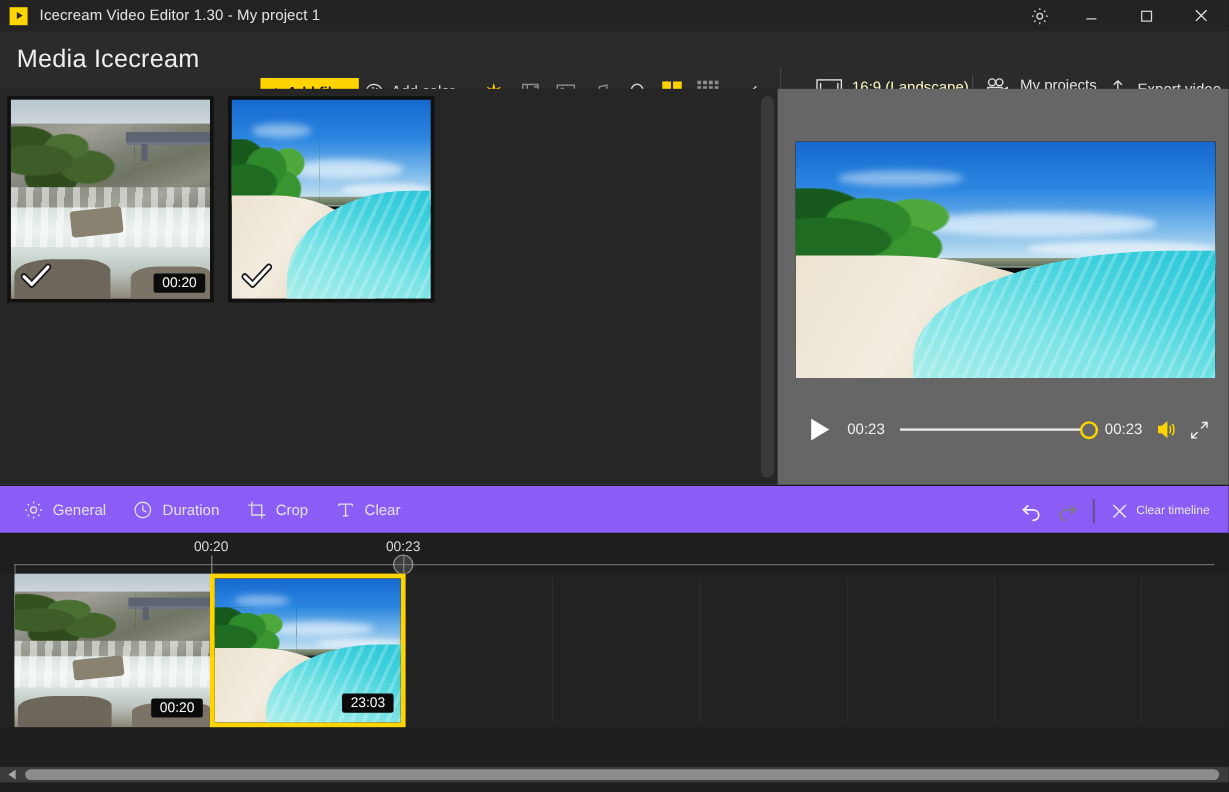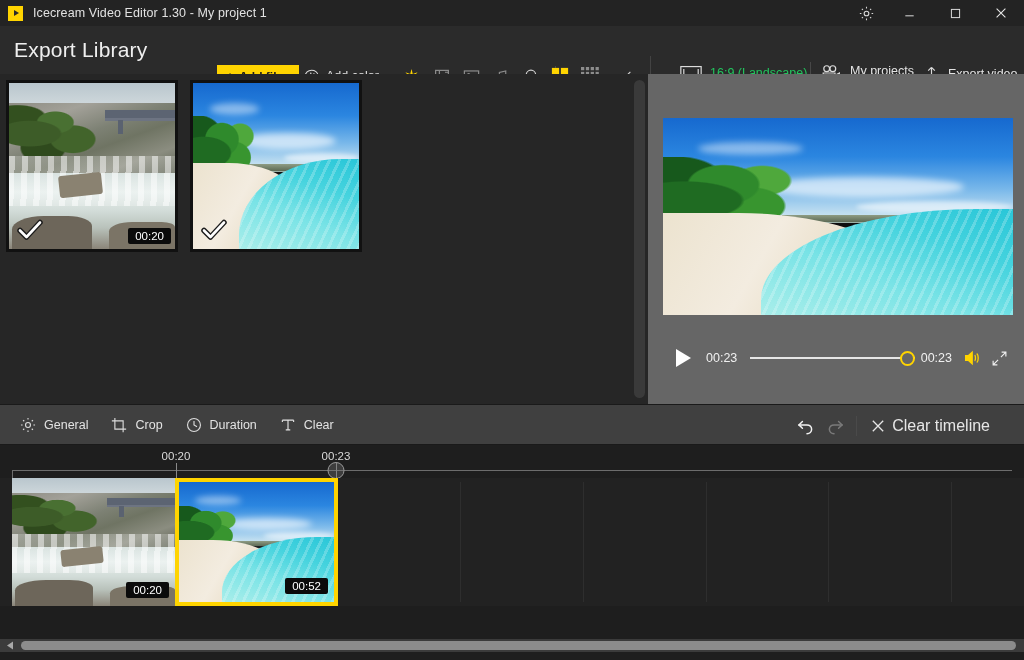--- a/index.html
+++ b/index.html
@@ -71,21 +71,21 @@
   .viewmode-icons { position: absolute; left: 548px; top: 36px; display: flex; align-items: center; gap: 6px; }
   .vmicon { width: 24px; height: 28px; display: flex; align-items: center; justify-content: center; position: relative; cursor: pointer; }
   .vmicon.active::after { content: ""; position: absolute; bottom: -4px; left: 0; right: 0; height: 3px; background: #FFD400; }
   .collapse-btn {
     position: absolute; left: 615px; top: 38px; width: 26px; height: 24px;
     display: flex; align-items: center; justify-content: center; color: #d4d4d4; cursor: pointer;
   }
   .hdr-divider { position: absolute; left: 650px; top: 30px; width: 1px; height: 40px; background: #434343; }
   .ratio-item {
     position: absolute; left: 680px; top: 38px; display: flex; align-items: center; gap: 8px;
-    color: #22c55e; font-size: 12.5px; cursor: pointer;
+    color: #fef9c3; font-size: 12.5px; cursor: pointer;
   }
   .hdr-divider2 { position: absolute; left: 810px; top: 36px; width: 1px; height: 24px; background: #474747; }
   .myproj-item {
     position: absolute; left: 821px; top: 38px; display: flex; align-items: flex-start; gap: 8px;
     color: #e3e3e3; font-size: 12.5px; cursor: pointer;
   }
   .export-item {
     position: absolute; left: 922px; top: 38px; display: flex; align-items: center; gap: 7px;
     color: #e3e3e3; font-size: 12.5px; cursor: pointer;
   }
@@ -185,31 +185,31 @@
     position: absolute; right: 0; width: 15px; height: 15px; border-radius: 50%;
     border: 2.5px solid #FFD400; background: #666666; cursor: grab;
   }
   .time-total { color: #f0f0f0; font-size: 12.5px; margin-right: 8px; }
   .vol-btn { width: 26px; height: 24px; display: flex; align-items: center; justify-content: center; cursor: pointer; }
   .fs-btn { width: 26px; height: 24px; margin-right: 12px; display: flex; align-items: center; justify-content: center; cursor: pointer; }
 
   
   .edit-toolbar {
     position: absolute; left: 0; top: 404px; width: 1024px; height: 41px;
-    background: #404040; border-top: 1px solid #1a1a1a; border-bottom: 1px solid #1a1a1a;
+    background: #8b5cf6; border-top: 1px solid #1a1a1a; border-bottom: 1px solid #1a1a1a;
     display: flex; align-items: center;
   }
   .tool-item {
     display: flex; align-items: center; gap: 7px; color: #e2e2e2; font-size: 12.5px;
     height: 41px; padding: 0 11px; cursor: pointer;
   }
   .tool-item:first-child { margin-left: 8px; }
   .tb-right { position: absolute; right: 0; top: 0; height: 41px; display: flex; align-items: center; }
   .icon-btn { width: 30px; height: 41px; display: flex; align-items: center; justify-content: center; cursor: pointer; }
-  .clear-item { display: flex; align-items: center; gap: 7px; color: #e6e6e6; font-size: 16px; padding: 0 34px 0 8px; cursor: pointer; }
+  .clear-item { display: flex; align-items: center; gap: 7px; color: #e6e6e6; font-size: 10px; padding: 0 16px 0 8px; cursor: pointer; }
 
   
   .timeline { position: absolute; left: 0; top: 445px; width: 1024px; height: 215px; background: #1e1e1e; }
   .ruler { position: absolute; left: 0; top: 0; width: 1024px; height: 25px; }
   .ruler-label { position: absolute; top: 5px; color: #d9d9d9; font-size: 11.5px; transform: translateX(-50%); }
   .ruler-line { position: absolute; left: 12px; top: 25px; width: 1000px; height: 1px; background: #6d6d6d; }
   .ruler-tick { position: absolute; top: 18px; width: 1px; height: 15px; background: #8a8a8a; }
   .ruler-edge { position: absolute; top: 25px; width: 1px; height: 8px; background: #6d6d6d; }
   .playhead-knob {
     position: absolute; top: 17px; width: 17px; height: 17px; border-radius: 50%;
@@ -263,21 +263,21 @@
       </div>
       <div class="win-btn">
         <svg width="14" height="14" viewBox="0 0 14 14" stroke="#e6e6e6" stroke-width="1.1">
             <path d="M2.6 2.6l8.8 8.8M11.4 2.6l-8.8 8.8"></path>
           </svg>
       </div>
     </div>
   </div>
 
   <div class="header">
-    <div class="header-title">Export Library</div>
+    <div class="header-title">Media Icecream</div>
 
     <button class="add-files-btn">
       <span class="plus">+</span>
       <span>Add files</span>
     </button>
 
     <div class="add-color-btn">
       <svg width="17" height="17" viewBox="0 0 24 24" fill="none" stroke="#dcdcdc" stroke-width="1.5">
         <path d="M12 3.2c-4.9 0-8.8 3.7-8.8 8.3s3.9 8.3 8.8 8.3c1.1 0 1.8-.7 1.8-1.6 0-.5-.2-.9-.5-1.2-.3-.3-.5-.7-.5-1.2 0-.9.8-1.6 1.8-1.6h2.1c2.4 0 4.1-1.8 4.1-4.2 0-3.9-3.9-6.8-8.8-6.8z"></path>
         <circle cx="7.6" cy="11" r="1.1" fill="#dcdcdc" stroke="none"></circle>
@@ -479,30 +479,30 @@
   <div class="edit-toolbar">
     <div class="tool-item">
       <svg width="18" height="18" viewBox="0 0 24 24" fill="none" stroke="#dcdcdc" stroke-width="1.5">
         <circle cx="12" cy="12" r="3.3"></circle>
         <path d="M12 2.6v2.2M12 19.2v2.2M21.4 12h-2.2M4.8 12H2.6M18.6 5.4l-1.6 1.6M7 17l-1.6 1.6M18.6 18.6L17 17M7 7L5.4 5.4"></path>
       </svg>
       <span>General</span>
     </div>
     <div class="tool-item">
       <svg width="18" height="18" viewBox="0 0 24 24" fill="none" stroke="#dcdcdc" stroke-width="1.5">
-        <path d="M6.5 2.5v15h15M2.5 6.5h15v15"></path>
-      </svg>
-      <span>Crop</span>
+        <circle cx="12" cy="12" r="8.6"></circle>
+          <path d="M12 6.8V12l4 2.4"></path>
+      </svg>
+      <span>Duration</span>
     </div>
     <div class="tool-item">
       <svg width="18" height="18" viewBox="0 0 24 24" fill="none" stroke="#dcdcdc" stroke-width="1.5">
-        <circle cx="12" cy="12" r="8.6"></circle>
-          <path d="M12 6.8V12l4 2.4"></path>
-      </svg>
-      <span>Duration</span>
+        <path d="M6.5 2.5v15h15M2.5 6.5h15v15"></path>
+      </svg>
+      <span>Crop</span>
     </div>
     <div class="tool-item">
       <svg width="18" height="18" viewBox="0 0 24 24" fill="none" stroke="#e4e4e4" stroke-width="1.5">
         <path d="M4.5 5.5h15M12 5.5v13M9 18.5h6M4.5 5.5v2.4M19.5 5.5v2.4"></path>
       </svg>
       <span>Clear</span>
     </div>
 
     <div class="tb-right">
       <div class="icon-btn">
@@ -567,21 +567,21 @@
             <div class="ab-cloud2"></div>
             <div class="ab-cloud1"></div>
             <div class="ab-cloud3"></div>
           <div class="ab-horizon"></div>
             <div class="ab-pier"></div>
             <div class="ab-trees"></div>
           <div class="ab-sand"></div>
             <div class="ab-water"></div>
             <div class="ab-ripple"></div>
         </div>
-        <div class="clip-badge">00:52</div>
+        <div class="clip-badge">23:03</div>
       </div>
 
       <div class="h-scrollbar">
         <div class="hs-arrow">
           <svg width="8" height="9" viewBox="0 0 8 9" fill="#a8a8a8">
               <path d="M7 0.5v8L1 4.5z"></path>
             </svg>
         </div>
         <div class="hs-thumb"></div>
       </div>

